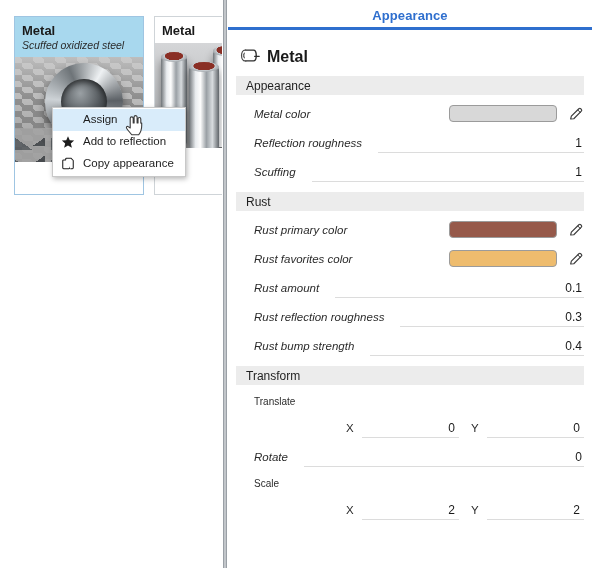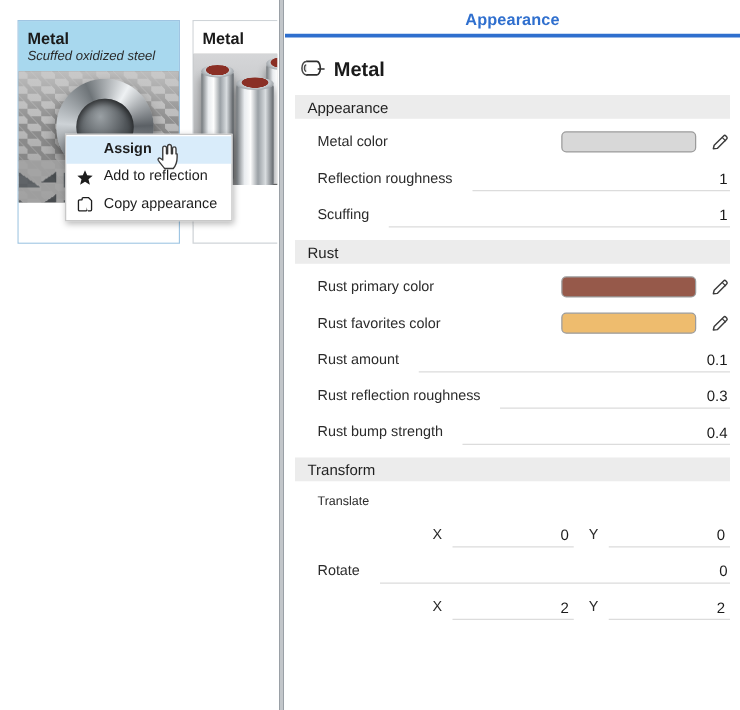--- a/index.html
+++ b/index.html
@@ -144,21 +144,21 @@
   }
   .menu-item {
     display: flex;
     align-items: center;
     height: 22px;
     padding: 0 6px;
     font-size: 11.5px;
     color: #1d1d1d;
     white-space: nowrap;
   }
-  .menu-item.highlighted { background: #d9ecfa; font-weight: bold; }
+  .menu-item.highlighted { background: #d9ecfa; }
   .menu-icon {
     width: 18px; height: 16px;
     margin-right: 6px;
     display: flex; align-items: center; justify-content: center;
     flex: 0 0 18px;
   }
   .menu-label { line-height: 1; }
   #cursor-hand {
     position: absolute;
     left: 124px; top: 114px;
@@ -227,20 +227,21 @@
     align-items: center;
     height: 29px;
     padding-left: 18px;
   }
   .prop-label {
     font-size: 11.5px;
     color: #2b2b2b;
     white-space: nowrap;
     flex: 0 0 auto;
     padding-right: 16px;
+    font-style: italic;
   }
   .prop-field {
     flex: 1 1 auto;
     display: flex;
     align-items: flex-end;
     justify-content: flex-end;
     border-bottom: 1px solid #dcdcdc;
     height: 20px;
     padding-right: 2px;
   }
@@ -497,20 +498,21 @@
           </span>
         </div>
 
         <div class="prop-row">
           <span class="prop-label">Rotate</span>
           <span class="prop-field">
             <span class="prop-value">0</span>
           </span>
         </div>
 
+        <div class="sub-label">Scale</div>
         <div class="xy-row">
           <span class="xy-spacer"></span>
           <span class="xy-group">
             <span class="xy-axis">X</span>
             <span class="xy-field">
               <span class="prop-value">2</span>
             </span>
           </span>
           <span class="xy-group" style="margin-left:12px">
             <span class="xy-axis">Y</span>

